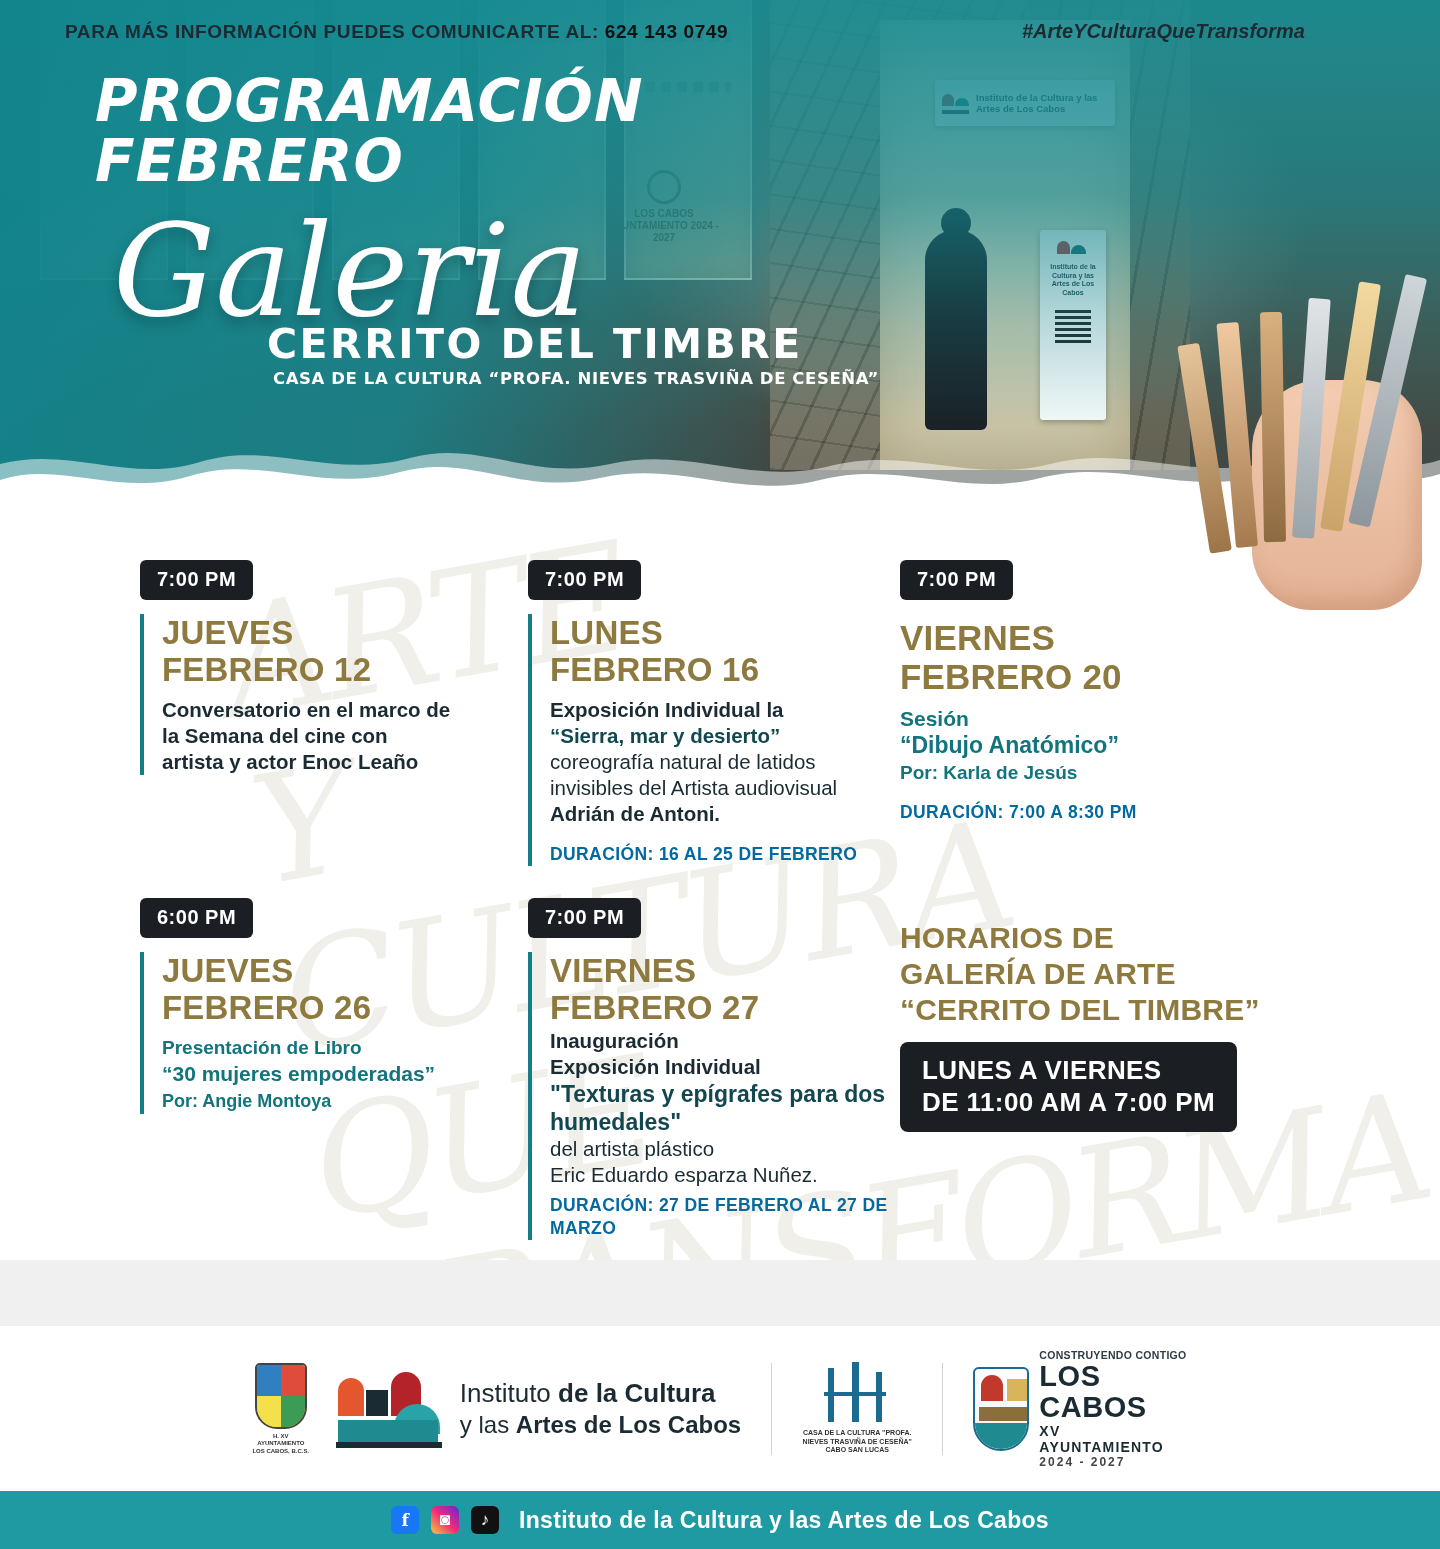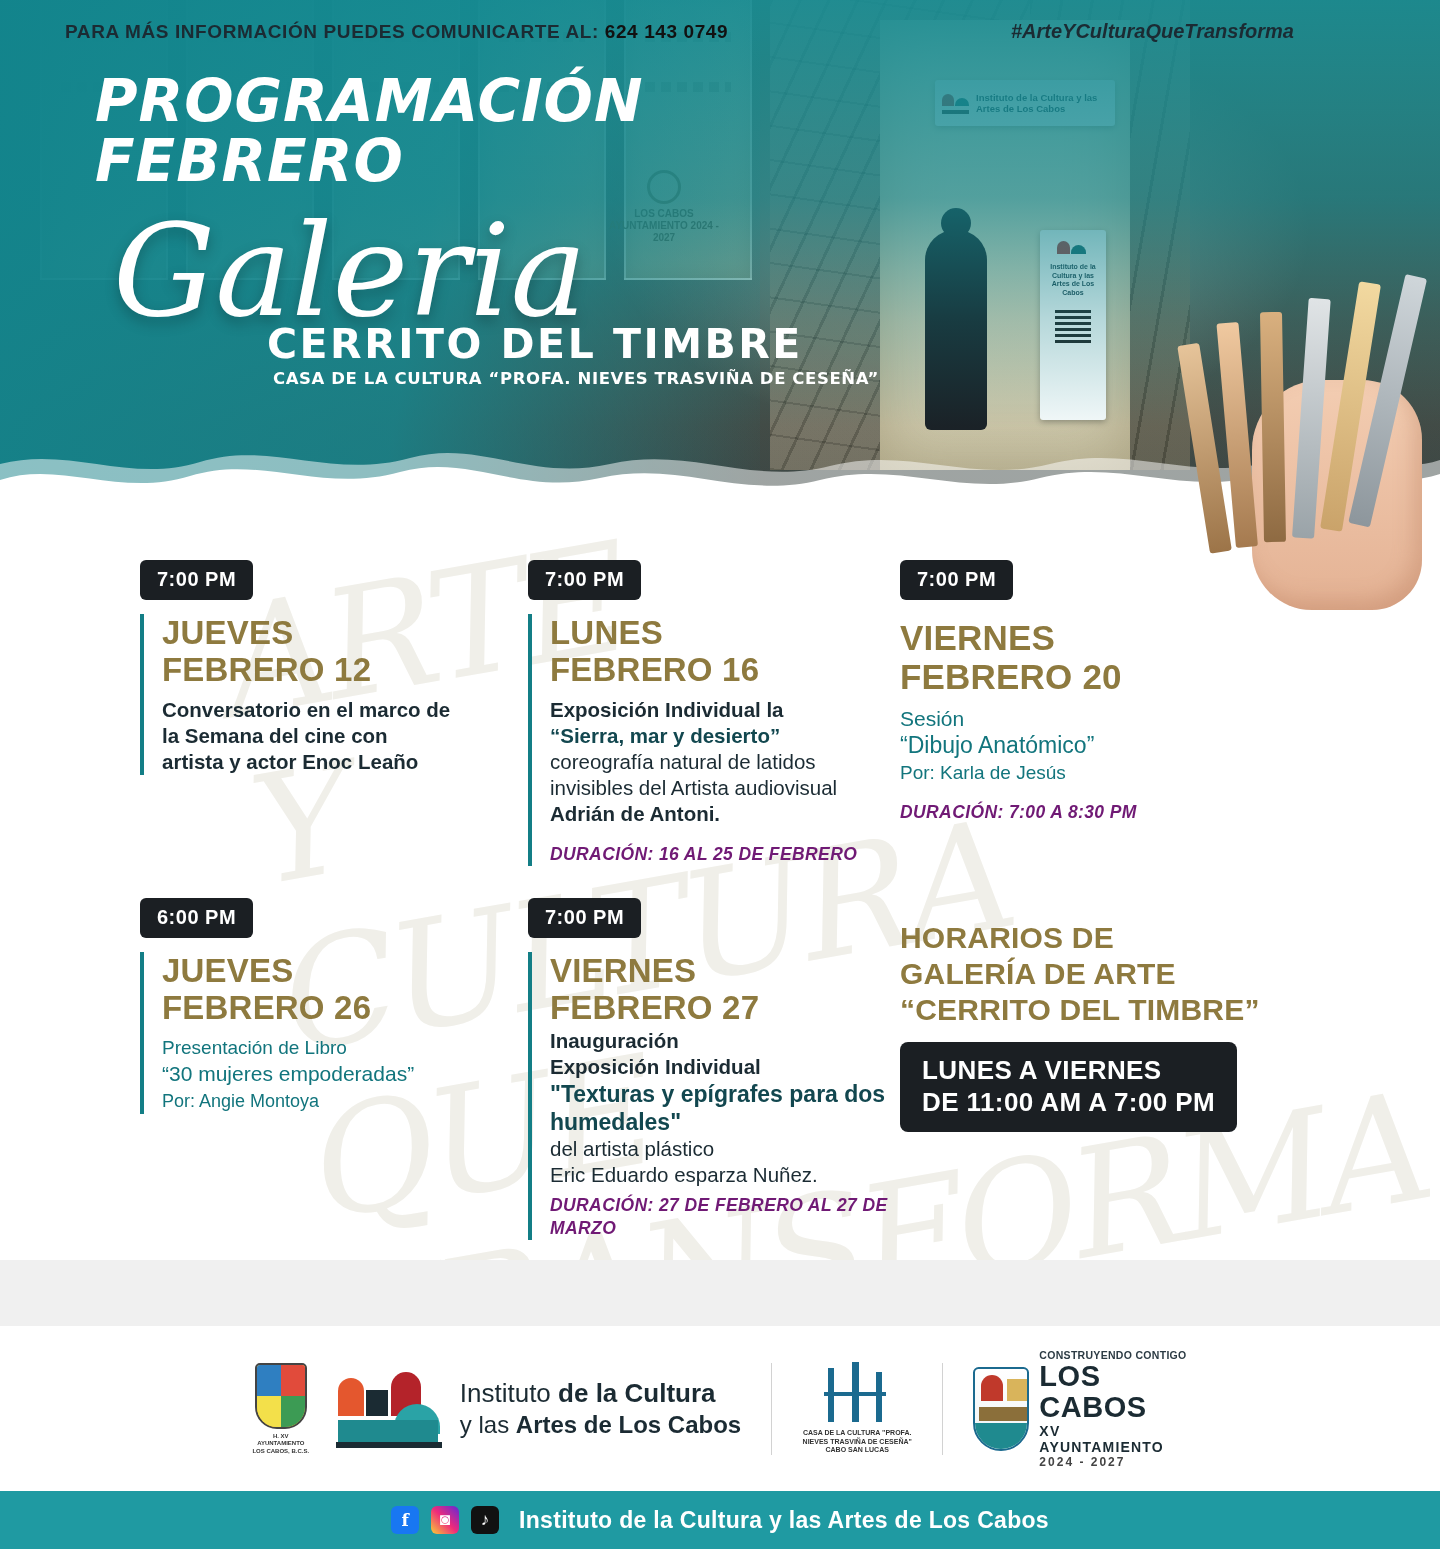--- a/index.html
+++ b/index.html
@@ -160,22 +160,22 @@
     padding:8px 17px 9px; border-radius:6px;
   }
   .ev { margin-top:14px; padding-left:18px; border-left:4px solid #137e86; }
   .ev.noborder { border-left:none; padding-left:0; }
   .ev-day {
     color:#8e7a3f; font-weight:bold; font-size:33px; line-height:37px; letter-spacing:0.2px;
   }
   .ev-day .d2 { display:block; }
   .ev-body { margin-top:9px; color:#1b2b33; font-size:20.5px; line-height:26px; font-weight:bold; }
   .ev-body .q { color:#12474f; }
-  .ev-sub { color:#12757d; font-weight:normal; font-size:19px; line-height:25px; }
-  .ev-dur { margin-top:16px; color:#701a75; font-weight:bold; font-size:17.5px; letter-spacing:0.4px; line-height:23px;font-style:italic; }
+  .ev-sub { color:#12757d; font-weight:bold; font-size:19px; line-height:25px; }
+  .ev-dur { margin-top:16px; color:#0369a1; font-weight:bold; font-size:17.5px; letter-spacing:0.4px; line-height:23px; }
   .ev-dur.tight { margin-top:6px; }
 
   
   .hours-title {
     color:#8e7a3f; font-weight:bold; font-size:30px; line-height:36px; letter-spacing:0.2px;
   }
   .hours-pill {
     display:inline-block; margin-top:14px; background:#1b1f23; color:#fff;
     font-weight:bold; font-size:26px; line-height:32px; letter-spacing:0.4px;
     padding:12px 22px 14px; border-radius:8px;
@@ -197,21 +197,21 @@
   .info-bar {
     position:absolute; top:1260px; left:0; width:1440px; height:66px;
     background:#f0f0f0; z-index:6;
   }
   .info-text {
     position:absolute; left:65px; top:21px;
     color:#1b2b33; font-weight:bold; font-size:19px; letter-spacing:0.6px;
   }
   .info-text .num { color:#111; }
   .hashtag {
-    position:absolute; right:146px; top:20px;
+    position:absolute; right:135px; top:20px;
     color:#1b2b33; font-weight:bold; font-style:italic; font-size:20px;
   }
 
   .logos {
     position:absolute; top:1326px; left:0; width:1440px; height:165px;
     background:#fff; z-index:6;
     display:flex; align-items:center; justify-content:center; gap:0;
   }
   .logo-ayto { width:58px; height:92px; margin-right:26px; position:relative; text-align:center;}
   .logo-ayto .shield {

